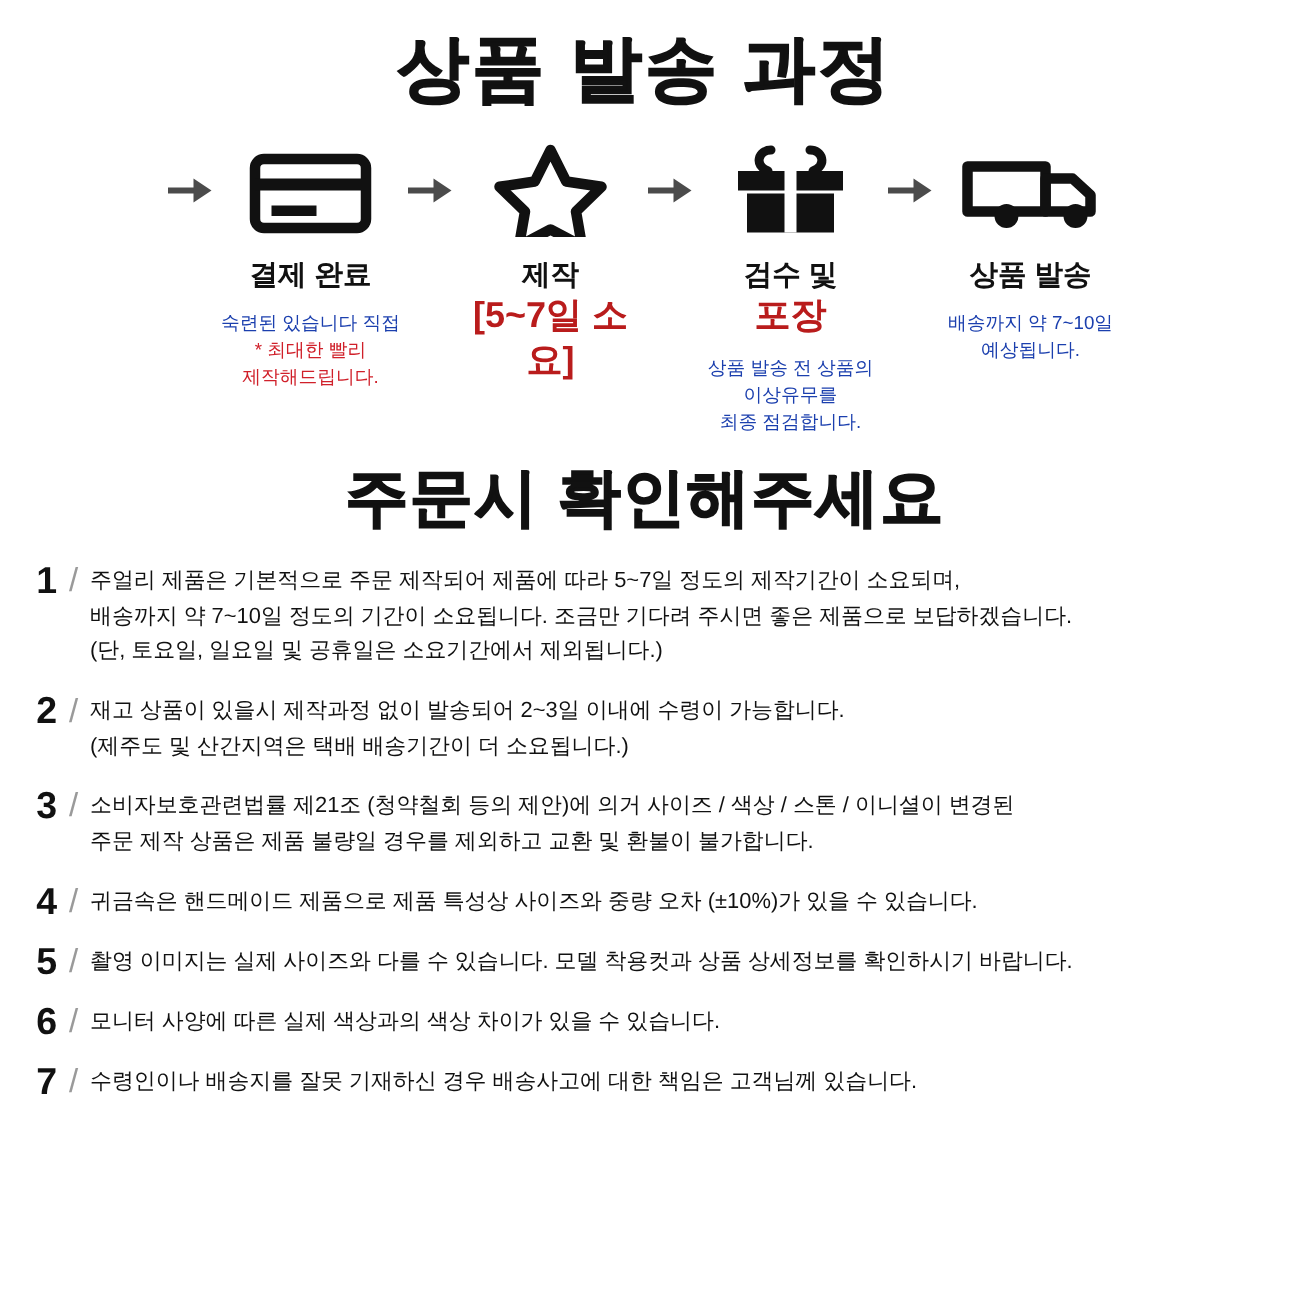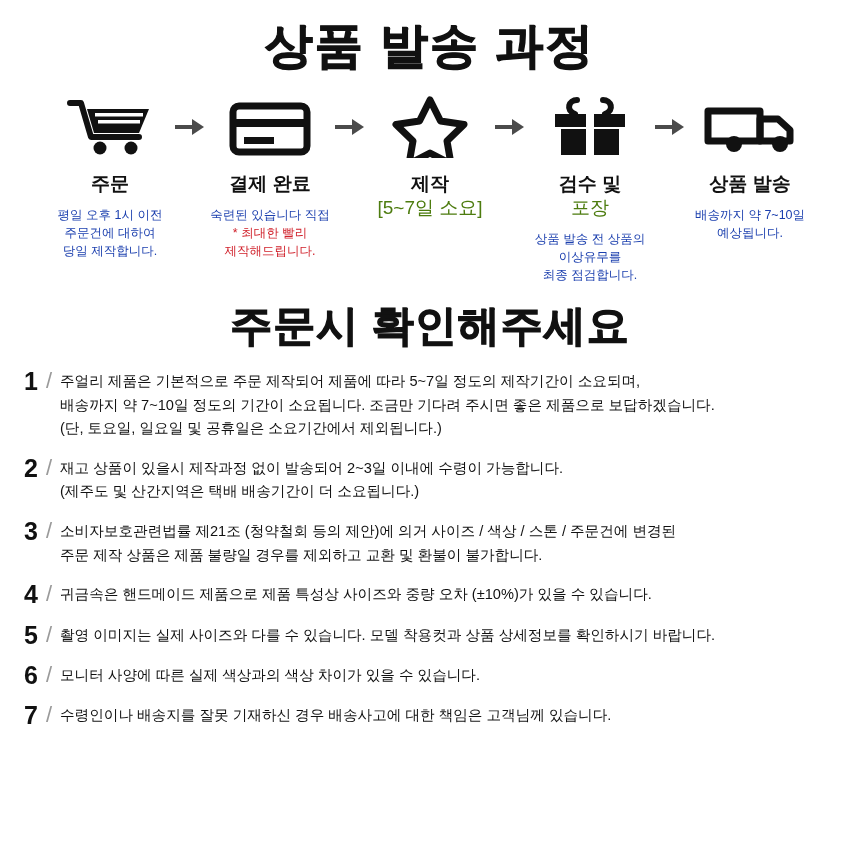--- a/index.html
+++ b/index.html
@@ -53,23 +53,23 @@
   }
   .step-label {
     margin-top: 14px;
     font-size: 19px;
     font-weight: bold;
     color: #111;
     text-align: center;
     line-height: 1.25;
   }
   .step-sub {
-    font-size: 19px;
-    font-weight: normal;
-    color: #4d7c0f;
+    font-size: 24px;
+    font-weight: bold;
+    color: #b91c1c;
     text-align: center;
     line-height: 1.25;
   }
   .step-note {
     margin-top: 10px;
     font-size: 12.5px;
     color: #1b3fae;
     text-align: center;
     line-height: 1.45;
   }
@@ -132,38 +132,20 @@
 </style>
 </head>
 <body>
 
 <div class="page">
 
   <div class="main-title">상품 발송 과정</div>
 
   <div class="process">
 
-    <div class="step">
-      <div class="step-icon">
-        <svg width="86" height="60" viewBox="0 0 86 60">
-          <path d="M3 6 L14 6 L24 40 L72 40" fill="none" stroke="#111" stroke-width="6" stroke-linecap="round" stroke-linejoin="round"></path>
-          <path d="M20 12 L82 12 L72 36 L27 36 Z" fill="#111"></path>
-          <rect x="28" y="16" width="48" height="3.5" fill="#fff"></rect>
-          <rect x="31" y="23" width="42" height="3.5" fill="#fff"></rect>
-          <circle cx="33" cy="51" r="6.5" fill="#111"></circle>
-          <circle cx="64" cy="51" r="6.5" fill="#111"></circle>
-        </svg>
-      </div>
-      <div class="step-label">주문</div>
-      <div class="step-note">
-        <div>평일 오후 1시 이전</div>
-        <div>주문건에 대하여</div>
-        <div>당일 제작합니다.</div>
-      </div>
-    </div>
 
     <div class="arrow">
       <svg width="30" height="18" viewBox="0 0 30 18">
         <path d="M0 9 L20 9" stroke="#4b4b4b" stroke-width="4"></path>
         <path d="M17 1 L29 9 L17 17 Z" fill="#4b4b4b"></path>
       </svg>
     </div>
 
     <div class="step">
       <div class="step-icon">
@@ -269,21 +251,21 @@
       <div class="notice-body">
         <div>재고 상품이 있을시 제작과정 없이 발송되어 2~3일 이내에 수령이 가능합니다.</div>
         <div>(제주도 및 산간지역은 택배 배송기간이 더 소요됩니다.)</div>
       </div>
     </div>
 
     <div class="notice">
       <div class="notice-num">3</div>
       <div class="notice-slash">/</div>
       <div class="notice-body">
-        <div>소비자보호관련법률 제21조 (청약철회 등의 제안)에 의거 사이즈 / 색상 / 스톤 / 주문건에 변경된</div>
+        <div>소비자보호관련법률 제21조 (청약철회 등의 제안)에 의거 사이즈 / 색상 / 스톤 / 이니셜이 변경된</div>
         <div>주문 제작 상품은 제품 불량일 경우를 제외하고 교환 및 환불이 불가합니다.</div>
       </div>
     </div>
 
     <div class="notice">
       <div class="notice-num">4</div>
       <div class="notice-slash">/</div>
       <div class="notice-body">
         <div>귀금속은 핸드메이드 제품으로 제품 특성상 사이즈와 중량 오차 (±10%)가 있을 수 있습니다.</div>
       </div>

